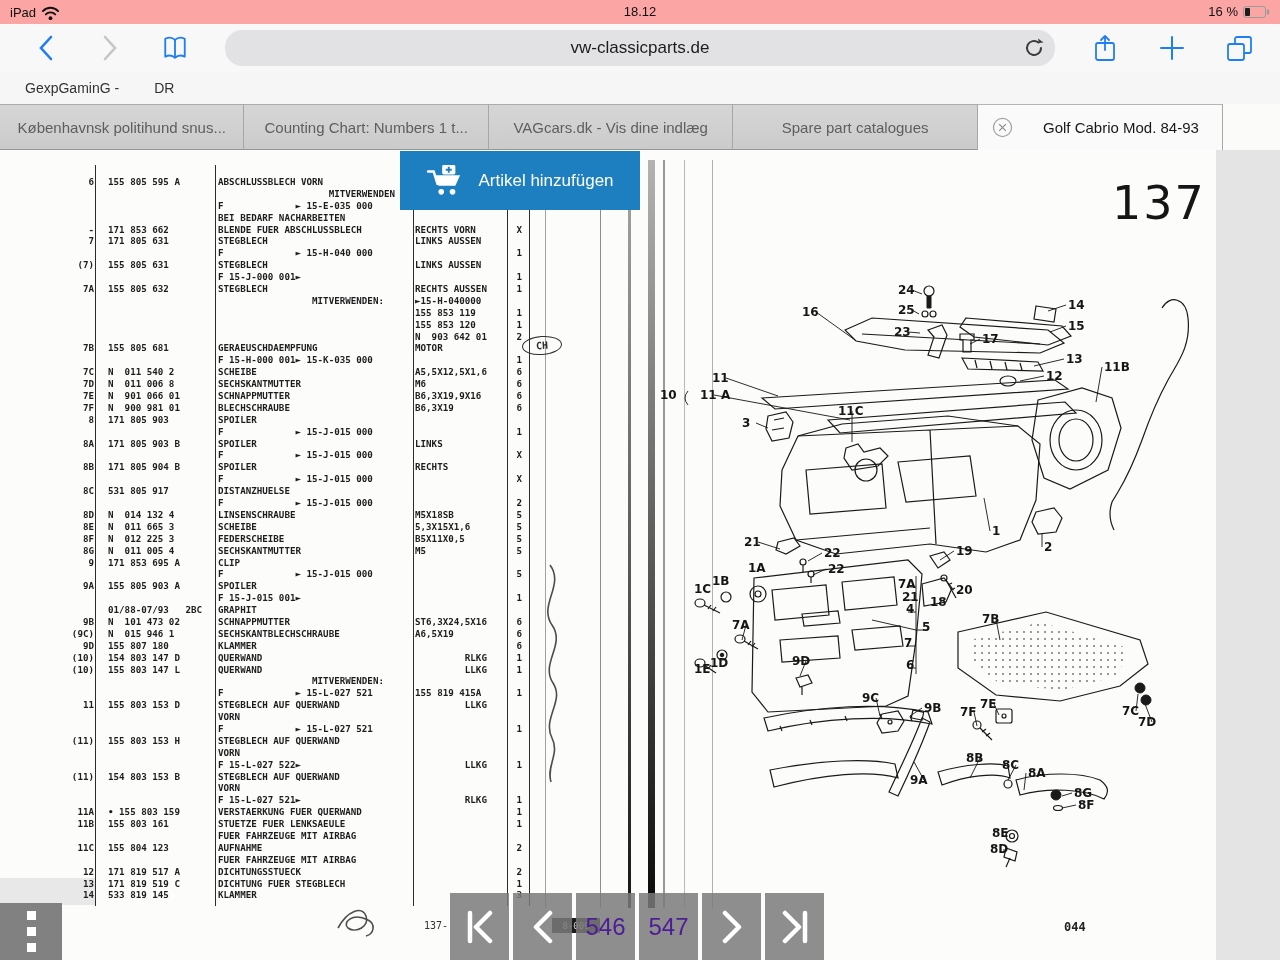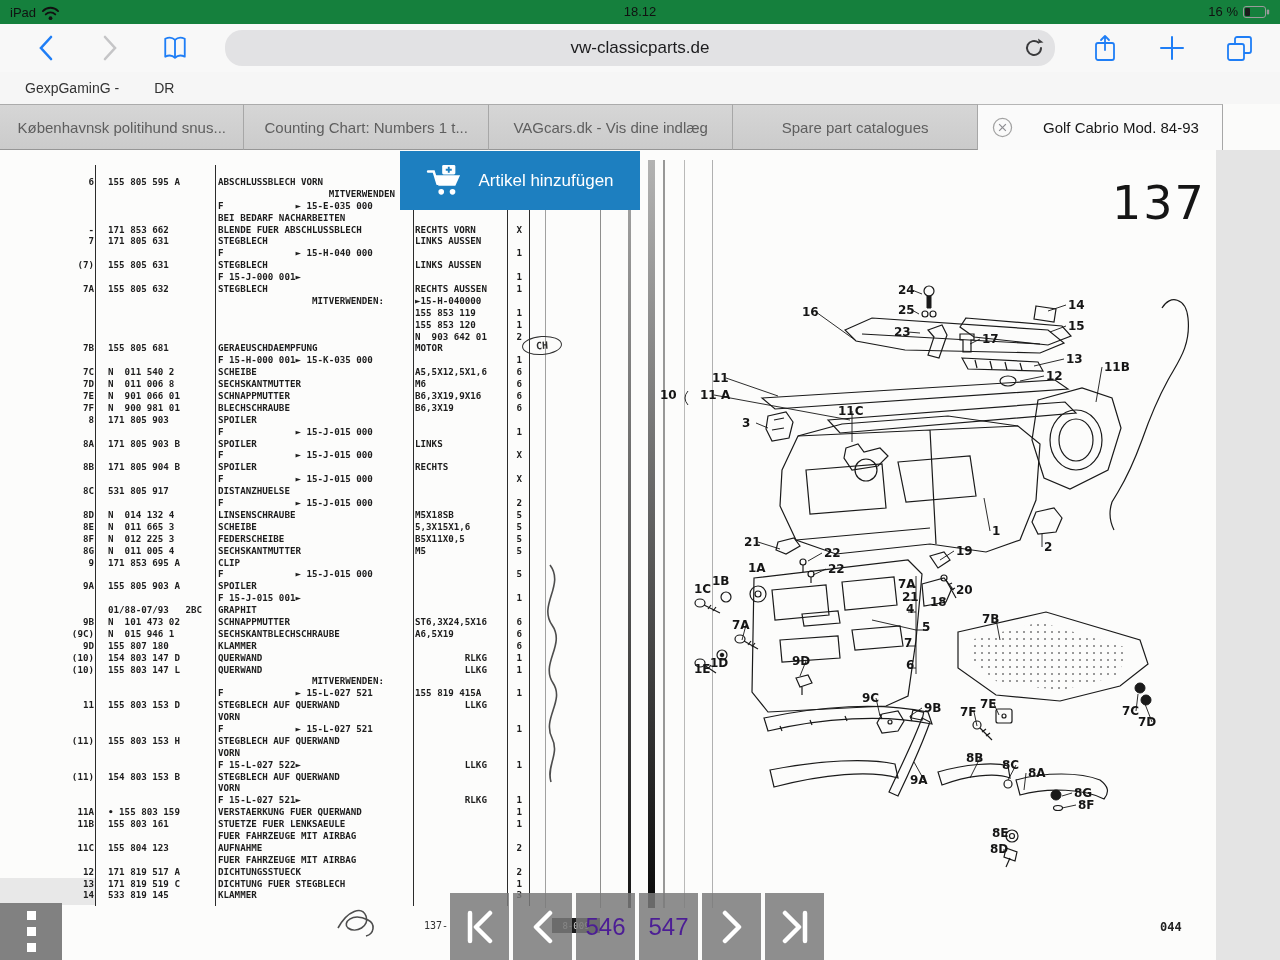--- a/index.html
+++ b/index.html
@@ -1,21 +1,21 @@
 <!DOCTYPE html>
 <html><head>
 <meta charset="utf-8">
 <style>
   html,body{margin:0;padding:0;}
   body{width:1280px;height:960px;position:relative;overflow:hidden;
        font-family:"Liberation Sans",sans-serif;background:#fbfbfa;}
   .abs{position:absolute;}
 
   
-  .status-bar{left:0;top:0;width:1280px;height:24px;background:#15803d;
+  .status-bar{left:0;top:0;width:1280px;height:24px;background:#fca5a5;
     font-size:13px;color:#111;}
   .sb-left{left:10px;top:4px;display:flex;align-items:center;gap:5px;}
   .sb-time{left:0;top:4px;width:1280px;text-align:center;}
   .sb-right{right:10px;top:4px;display:flex;align-items:center;gap:5px;}
 
   
   .toolbar{left:0;top:24px;width:1280px;height:48px;background:#f8f8f8;}
   .tb-icon{top:8px;width:34px;height:32px;display:flex;align-items:center;justify-content:center;cursor:pointer;}
   .url-field{left:225px;top:6px;width:830px;height:36px;background:#e2e2e4;border-radius:17px;
     display:flex;align-items:center;justify-content:center;font-size:17px;color:#1c1c1e;}
@@ -61,21 +61,21 @@
   .c3{width:94px;padding-left:4px;box-sizing:border-box;}
   .c4{width:21px;text-align:right;padding-right:4px;box-sizing:border-box;}
 
   .ch-stamp{left:522px;top:186px;width:38px;height:17px;border:1.6px solid #2f2f2f;border-radius:50%;
     display:flex;align-items:center;justify-content:center;font-size:10px;font-weight:bold;color:#2f2f2f;
     font-family:"DejaVu Sans Mono",monospace;transform:rotate(-4deg);}
 
   .scan-footer{left:424px;top:770px;font-family:"DejaVu Sans Mono",monospace;font-size:10px;color:#333;}
   .scan-badge{left:552px;top:768px;width:48px;height:15px;background:#1d1d1d;color:#cfcfcf;
     font-family:"DejaVu Sans Mono",monospace;font-size:9px;display:flex;align-items:center;justify-content:center;}
-  .bottom-num{left:1160px;top:770px;font-family:"DejaVu Sans Mono",monospace;font-size:12px;font-weight:bold;color:#222;}
+  .bottom-num{left:1064px;top:770px;font-family:"DejaVu Sans Mono",monospace;font-size:12px;font-weight:bold;color:#222;}
 
   
   .pagination{left:450px;top:743px;display:flex;gap:4px;}
   .pg-btn{width:59px;height:67px;background:rgba(122,122,122,0.85);display:flex;
     align-items:center;justify-content:center;color:#4c1d95;font-size:24px;cursor:pointer;}
 
   .menu-btn{left:0;top:753px;width:62px;height:57px;background:rgba(118,118,118,0.92);
     display:flex;flex-direction:column;align-items:center;justify-content:center;gap:7px;cursor:pointer;}
   .menu-dot{width:9px;height:9px;background:#fff;}
 

